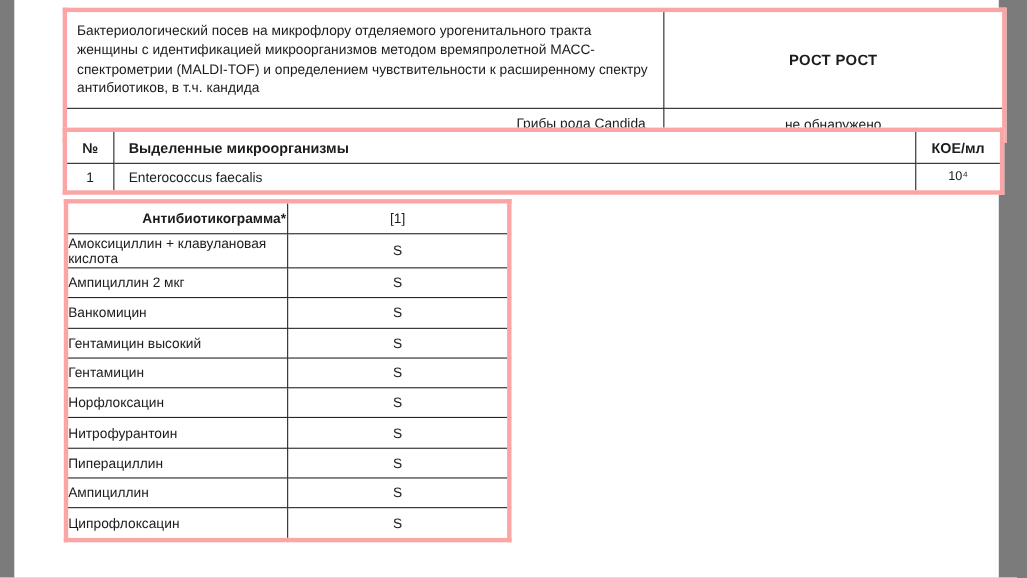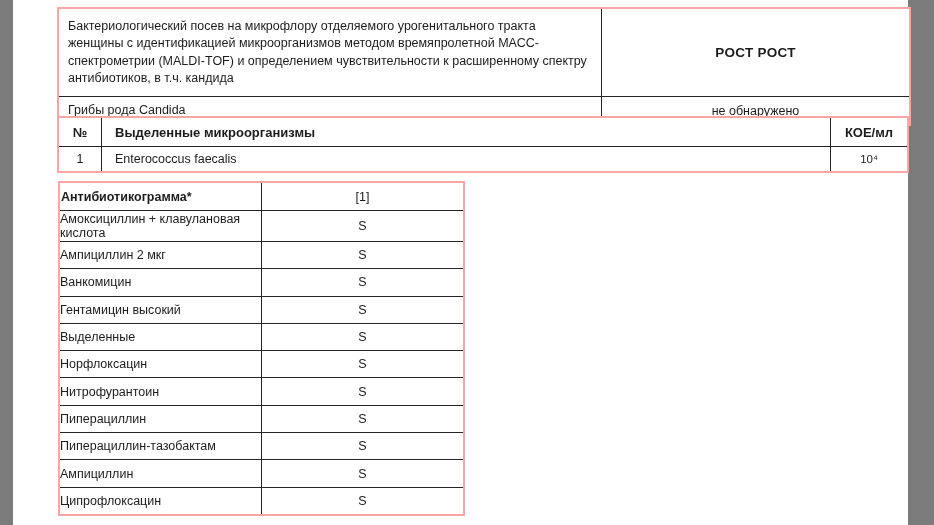--- a/index.html
+++ b/index.html
@@ -30,21 +30,21 @@
     background: #ffffff;
   }
   td, th {
     border: 1px solid #262626;
     font-weight: normal;
     font-size: 12.5px;
     vertical-align: middle;
     overflow: hidden;
   }
   .outer-border {
-    border: 2px solid #fca5a5;
+    border: 4px solid #fca5a5;
   }
 
   
   .summary-table {
     left: 44px;
     top: 7px;
     width: 828px;
   }
   .summary-table .test-cell {
     width: 523px;
@@ -59,20 +59,21 @@
   .summary-table .growth {
     font-weight: bold;
     font-size: 13.5px;
     letter-spacing: 0.3px;
   }
   .summary-table .candida-row td {
     height: 23px;
   }
   .summary-table .candida-name {
     padding: 2px 16px 2px 9px;
+    text-align: right;
   }
 
   
   .organisms-table {
     left: 44px;
     top: 116px;
     width: 828px;
   }
   .organisms-table th {
     font-weight: bold;
@@ -90,21 +91,21 @@
   
   .abx-table {
     left: 45px;
     top: 181px;
     width: 407px;
   }
   .abx-table th {
     height: 25px;
     font-size: 12.5px;
   }
-  .abx-table th.abx-title { font-weight: bold; text-align: left; }
+  .abx-table th.abx-title { font-weight: bold; text-align: right; }
   .abx-table th.abx-col   { font-weight: normal; text-align: center; }
   .abx-table td {
     height: 24.3px;
   }
   .abx-table .abx-name {
     width: 343px;
     text-align: left;
     padding-left: 0;
   }
   .abx-table .abx-result {
@@ -161,37 +162,33 @@
     </tr>
     <tr>
       <td class="abx-name">Ванкомицин</td>
       <td class="abx-result">S</td>
     </tr>
     <tr>
       <td class="abx-name">Гентамицин высокий</td>
       <td class="abx-result">S</td>
     </tr>
     <tr>
-      <td class="abx-name">Выделенные</td>
+      <td class="abx-name">Гентамицин</td>
       <td class="abx-result">S</td>
     </tr>
     <tr>
       <td class="abx-name">Норфлоксацин</td>
       <td class="abx-result">S</td>
     </tr>
     <tr>
       <td class="abx-name">Нитрофурантоин</td>
       <td class="abx-result">S</td>
     </tr>
     <tr>
       <td class="abx-name">Пиперациллин</td>
-      <td class="abx-result">S</td>
-    </tr>
-    <tr>
-      <td class="abx-name">Пиперациллин-тазобактам</td>
       <td class="abx-result">S</td>
     </tr>
     <tr>
       <td class="abx-name">Ампициллин</td>
       <td class="abx-result">S</td>
     </tr>
     <tr>
       <td class="abx-name">Ципрофлоксацин</td>
       <td class="abx-result">S</td>
     </tr>

